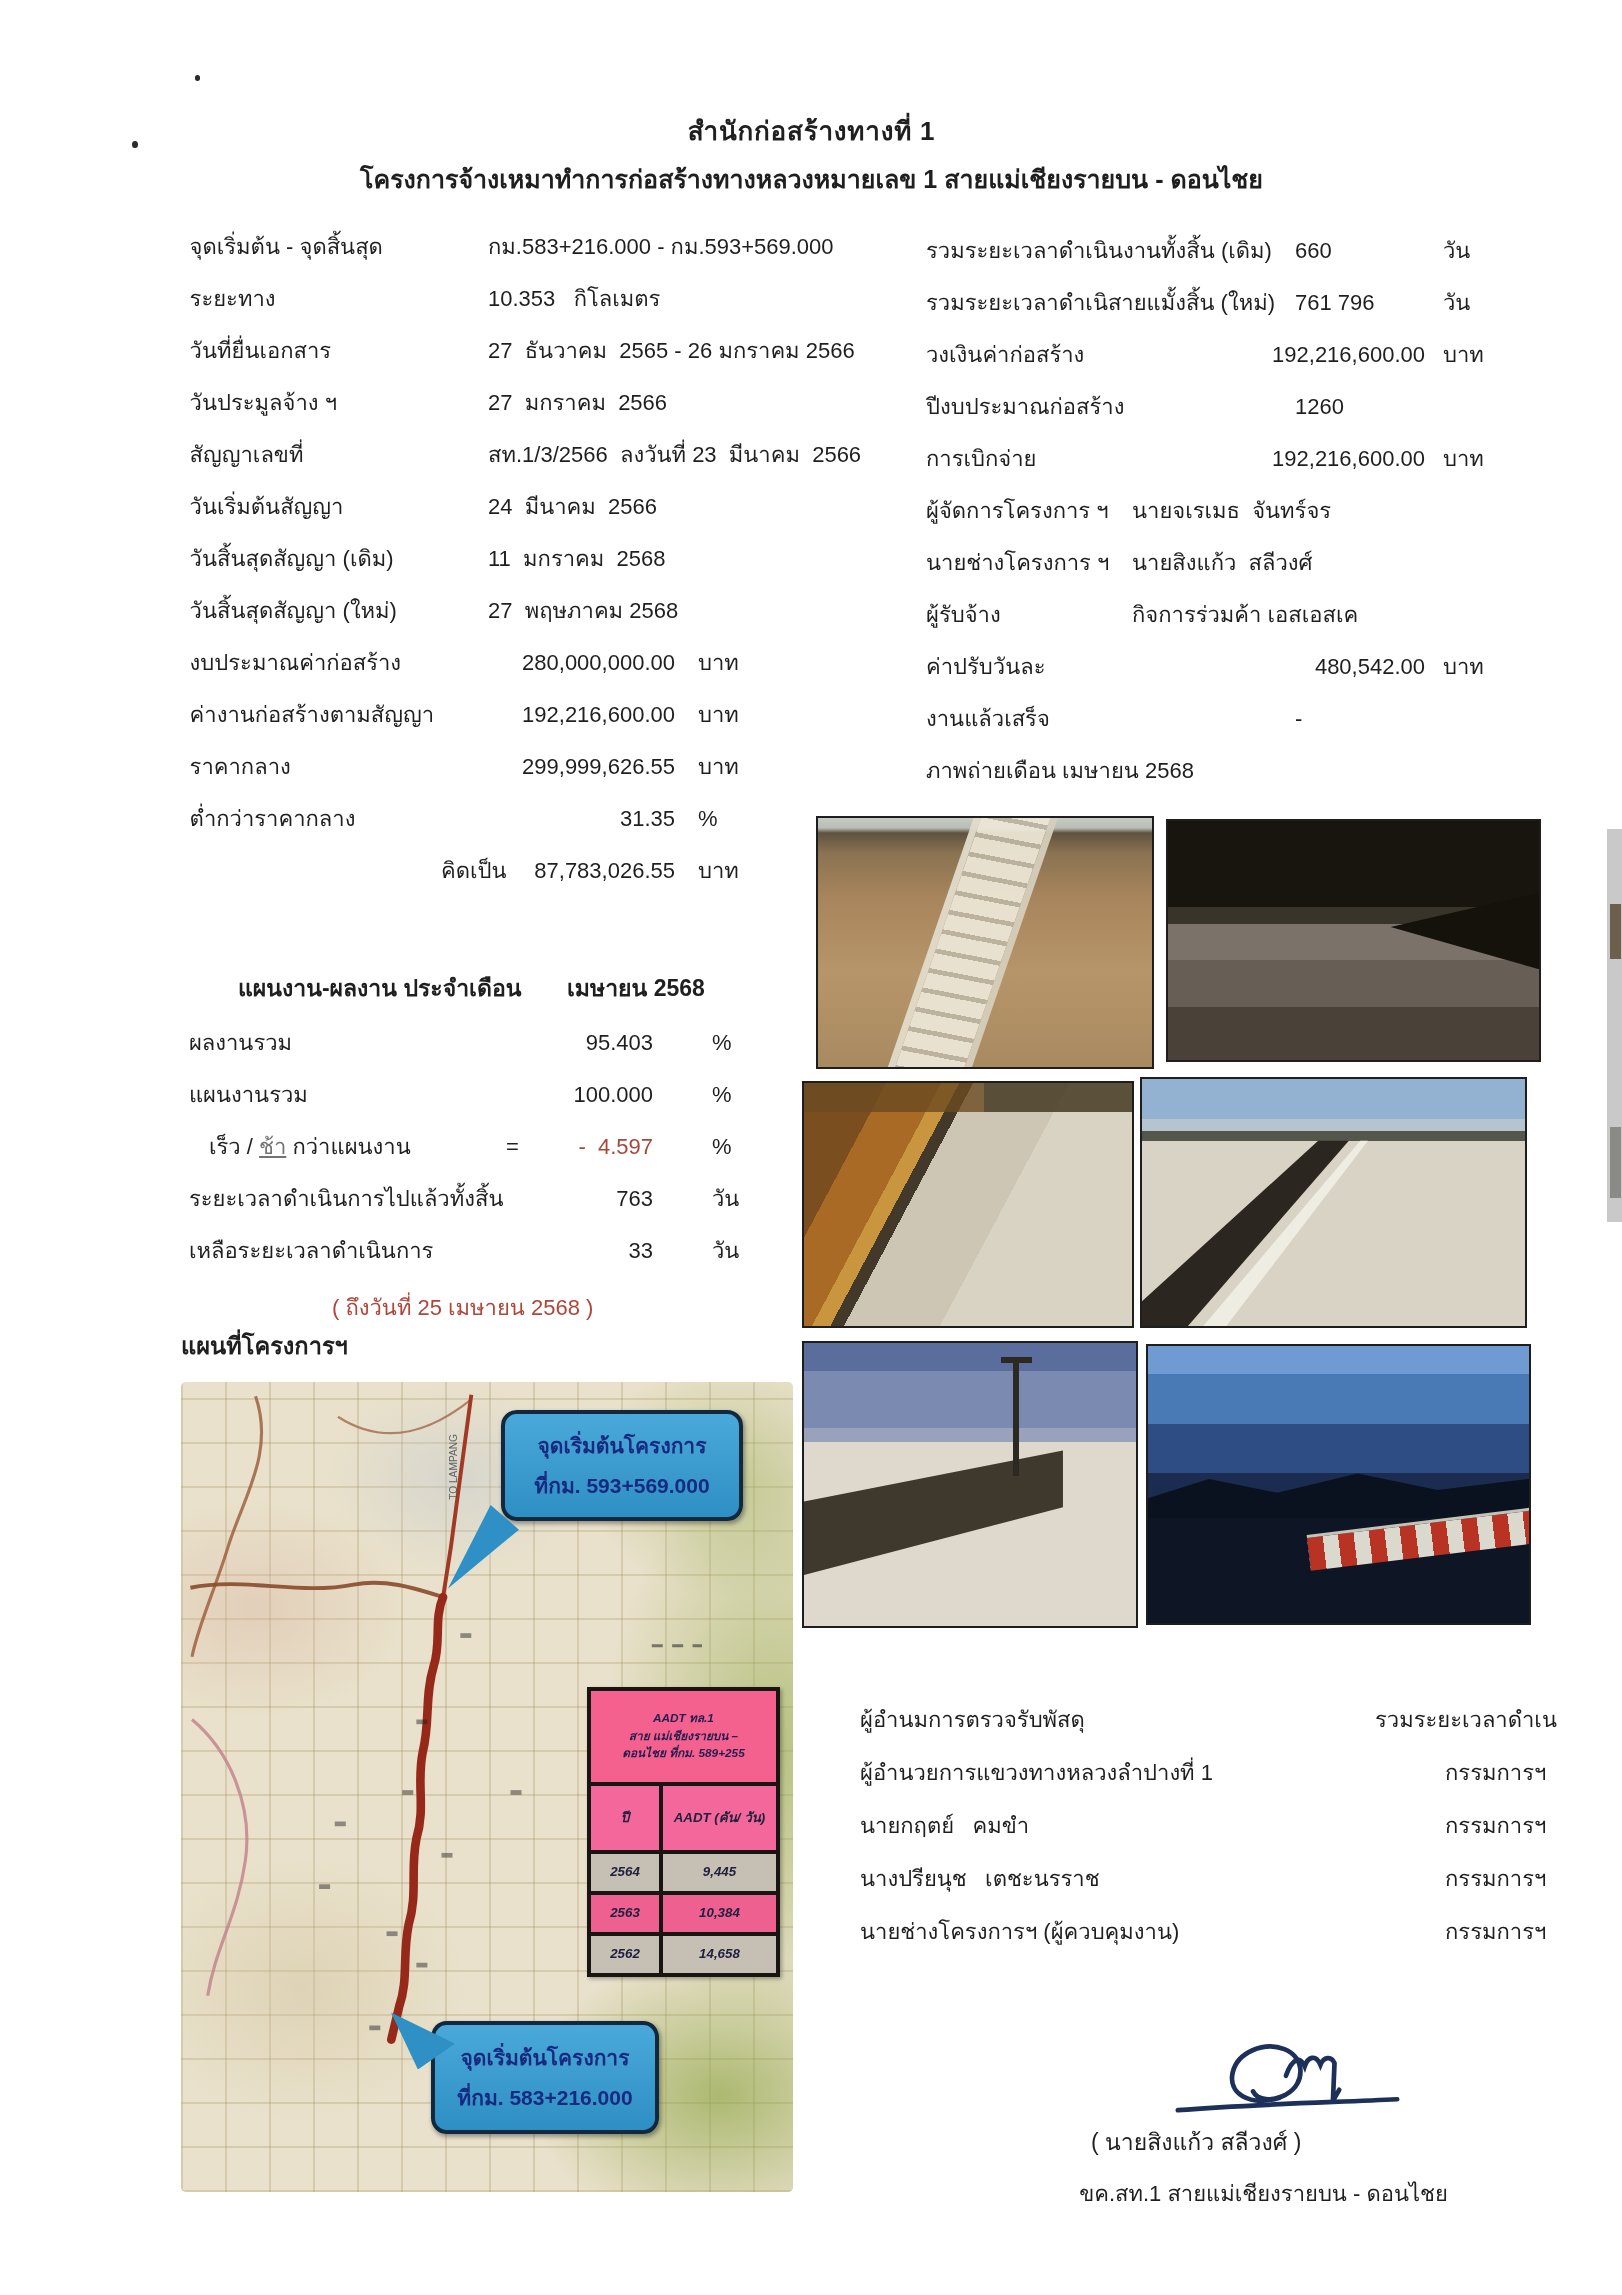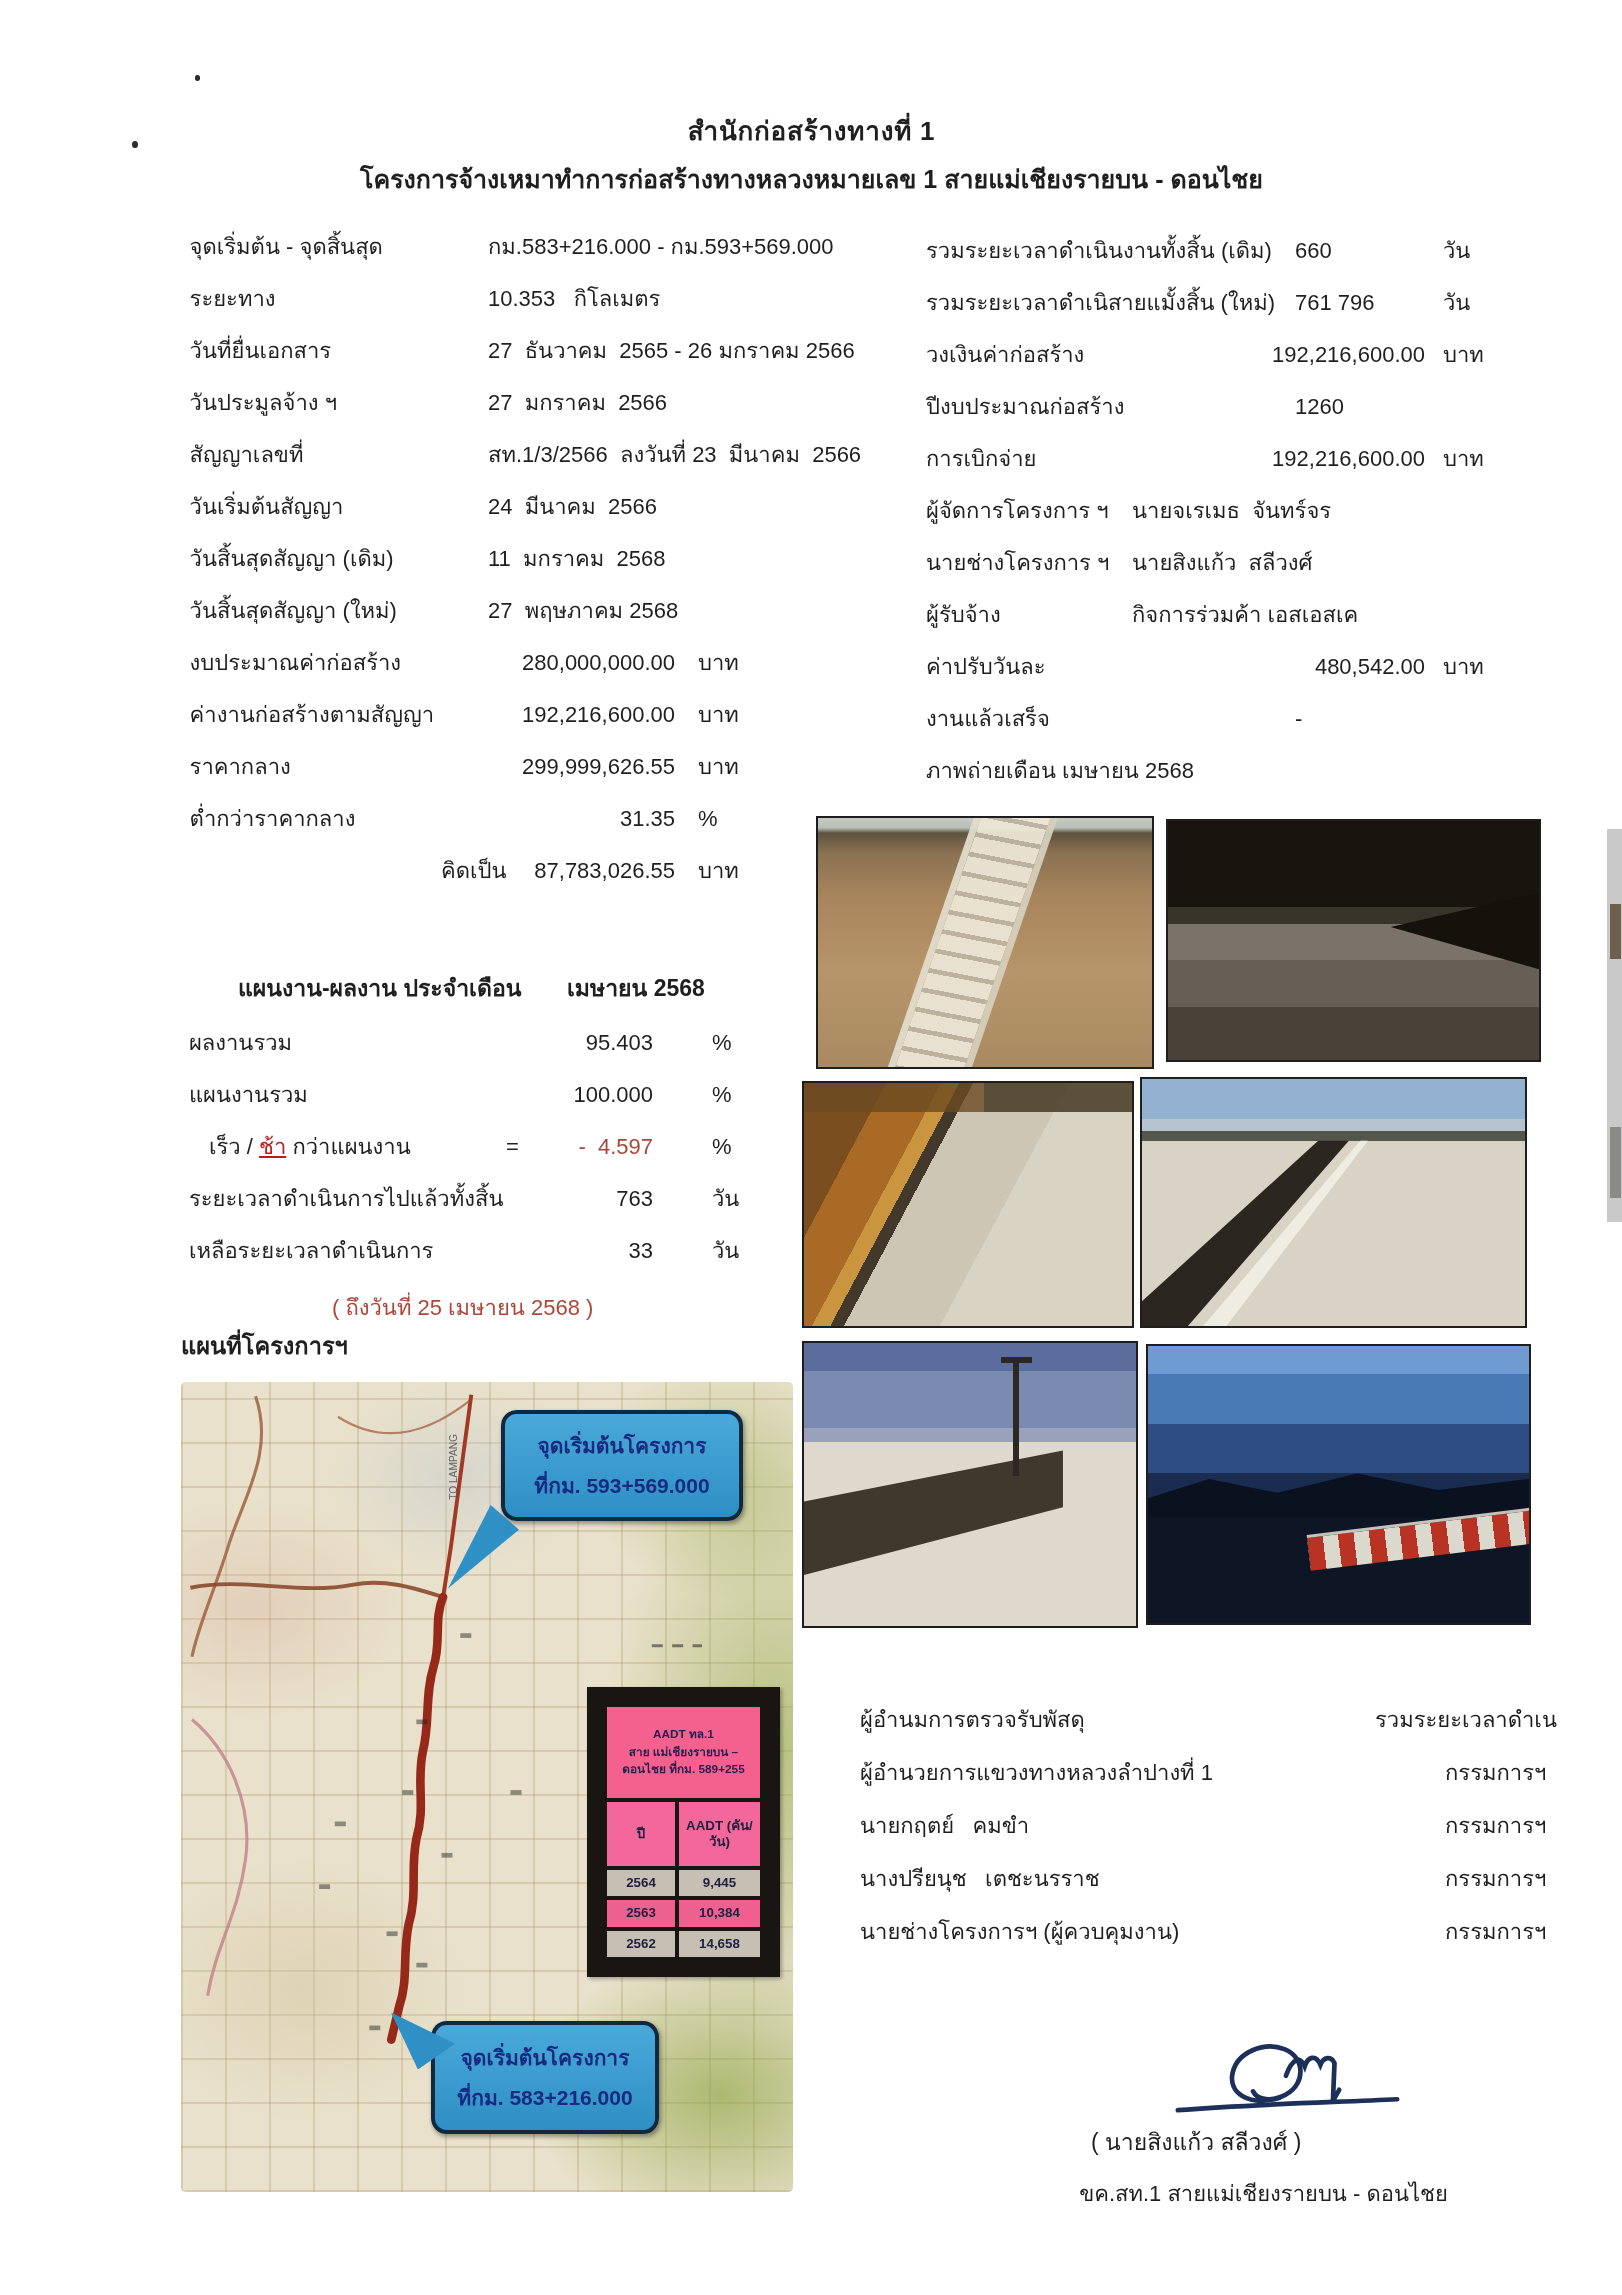--- a/index.html
+++ b/index.html
@@ -44,21 +44,21 @@
   .mhead .t{left:57px;}
   .mhead .mv{left:386px;}
   .mrow{position:relative;height:52px;line-height:52px;font-size:22px;}
   .mrow span{position:absolute;top:0;}
   .mrow .lab{left:7.9px;}
   .mrow .labgrp{left:28px;}
   .labgrp span{position:static;}
   .mrow .eq{left:325px;}
   .mrow .val{left:236px;width:236px;text-align:right;}
   .mrow .unit{left:531px;}
-  .red-u{color:#b91c1c;text-decoration:underline;font-family:Liberation Mono, monospace;}
+  .red-u{color:#737373;text-decoration:underline;font-family:Liberation Mono, monospace;}
   .mrow.slow .val{color:#a8483a;}
   .mnote{position:relative;height:52px;line-height:52px;font-size:22px;color:#b0463a;margin-top:4.7px;}
   .mnote span{position:absolute;left:151px;}
 
   
   .map-title{position:absolute;left:181px;top:1327px;width:612px;text-align:left;font-size:23.6px;font-weight:600;}
   .map{position:absolute;left:181px;top:1382px;width:612px;height:810px;border-radius:4.7px;
        background-color:#e9e1cb;
        background-image:
          radial-gradient(ellipse 267px 204px at 88% 88%, rgba(139,163,64,.65), transparent 70%),
@@ -77,21 +77,21 @@
            display:flex;flex-direction:column;justify-content:center;gap:7.9px;
            box-shadow:1.6px 2.4px 4.7px rgba(0,0,0,.35);}
   .c1{left:320px;top:28px;width:242px;height:111px;}
   .c2{left:250px;top:639px;width:228px;height:113px;}
   .tail{position:absolute;background:#2f90c5;}
   .tail1{left:-57px;top:91px;width:71px;height:88px;clip-path:polygon(0 95%,60% 0,100% 28%);}
   .tail2{left:-44px;top:-12.6px;width:64px;height:57px;clip-path:polygon(0 0,100% 55%,42% 100%);}
 
   
   .aadt{position:absolute;left:406px;top:305px;width:193px;height:290px;background:#191512;
-        padding:20px;display:flex;flex-direction:column;gap:3.9px;box-shadow:1.6px 2.4px 3.9px rgba(0,0,0,.3);}
+        padding:4px;display:flex;flex-direction:column;gap:3.9px;box-shadow:1.6px 2.4px 3.9px rgba(0,0,0,.3);font-style:italic;}
   .aadt-title{background:#f4618f;flex:0 0 91px;display:flex;flex-direction:column;justify-content:center;
               gap:3.9px;text-align:center;color:#241d4e;font-weight:bold;font-size:11.8px;line-height:1.15;}
   .aadt-grid{display:grid;grid-template-columns:68px 1fr;grid-template-rows:64px 1fr 1fr 1fr;gap:3.9px;flex:1;}
   .ac{display:flex;align-items:center;justify-content:center;text-align:center;
       font-weight:bold;font-size:13.3px;color:#22203f;line-height:1.2;padding:1.6px;}
   .ac.head{background:#f4679a;}
   .ac.pink{background:#ee6090;}
   .ac.gray{background:#c6bfb4;}
 
   

